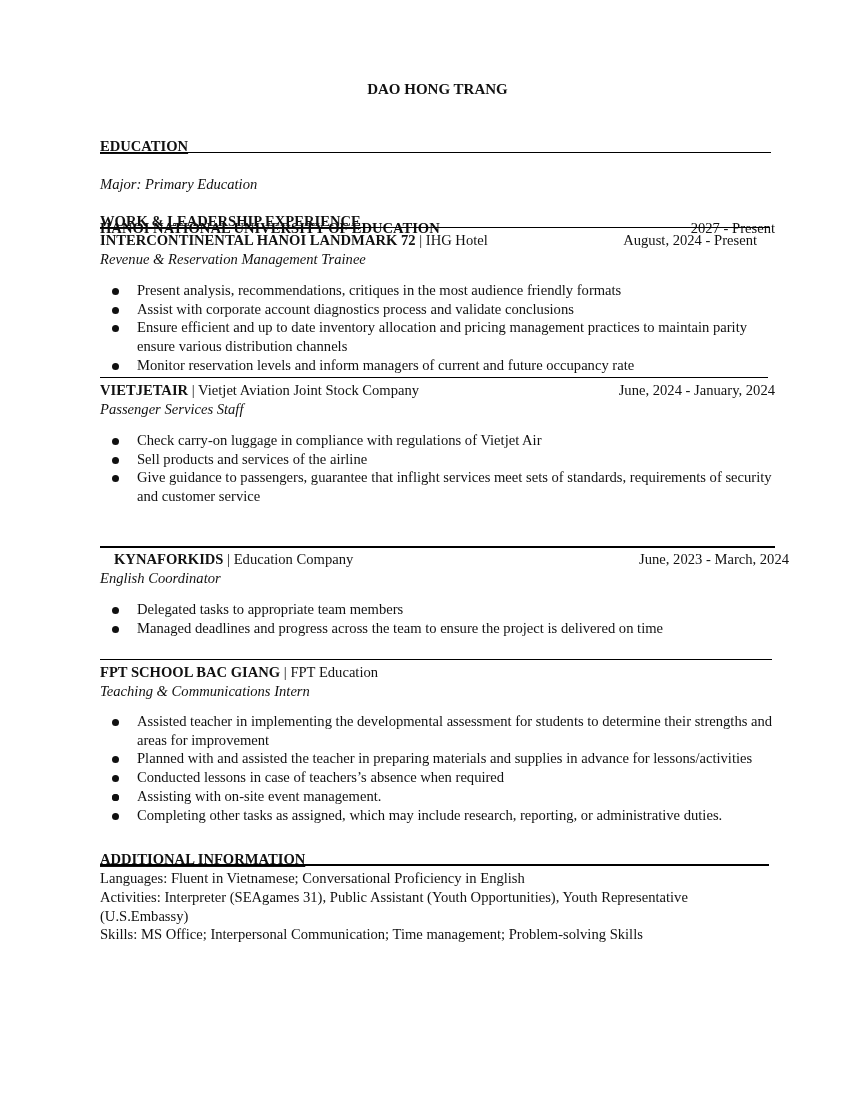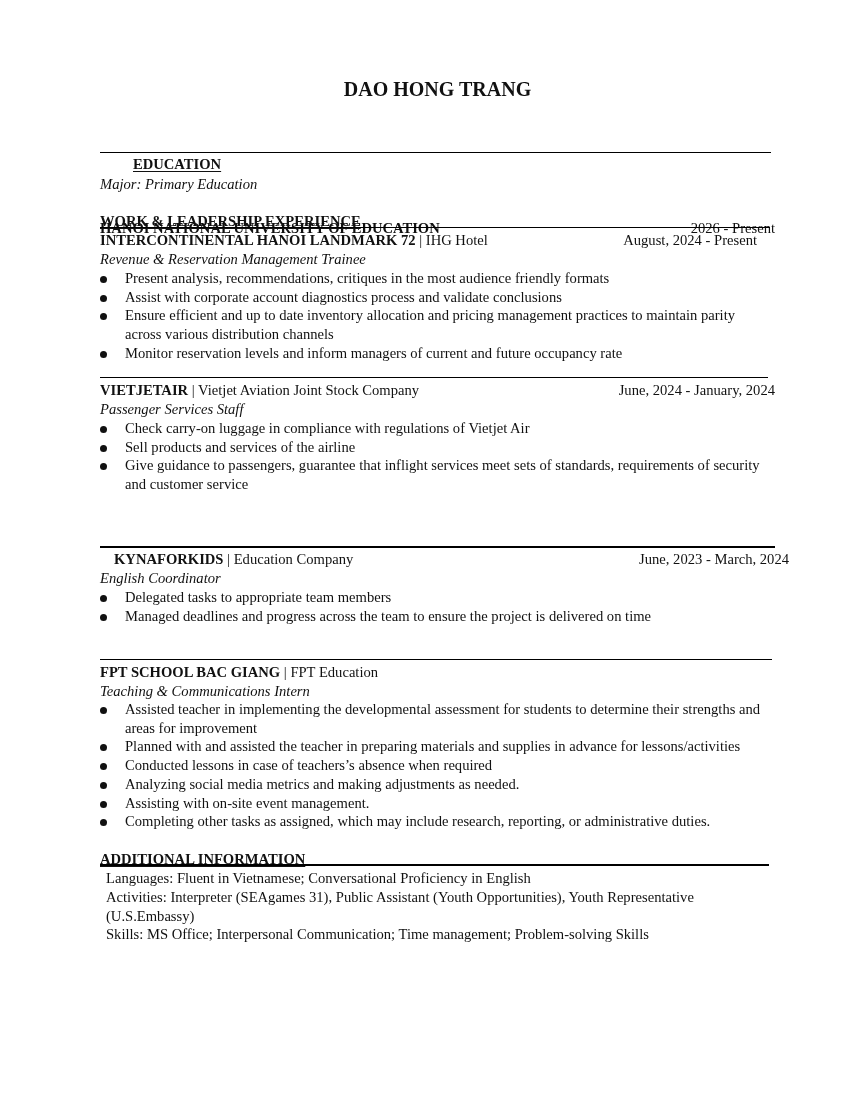--- a/index.html
+++ b/index.html
@@ -4,69 +4,69 @@
   <style>
     html, body { margin: 0; padding: 0; background: #ffffff; }
     body {
       width: 850px; height: 1100px; position: relative; overflow: hidden;
       font-family: "Liberation Serif", serif; color: #111111;
       font-size: 14.6px; line-height: 18.7px;
     }
     .page { position: absolute; left: 100px; top: 0; width: 675px; }
     .name {
       position: absolute; left: 0; top: 80px; width: 675px; text-align: center;
-      font-weight: bold; font-size: 20px; letter-spacing: 0;
+      font-weight: bold; font-size: 15px; letter-spacing: 0;
       transform: translateX(0px);
     }
     .section-head {
       position: absolute; left: 0; font-weight: bold; text-decoration: underline;
       text-underline-offset: 2px;
     }
     .rule { position: absolute; left: 0; height: 1px; background: #000; }
     .rule.thick { height: 2px; }
     .row { position: absolute; left: 0; width: 675px; height: 19px; }
     .row .left { position: absolute; left: 0; top: 0; white-space: nowrap; }
     .row .right { position: absolute; right: 0; top: 0; white-space: nowrap; }
     .bold { font-weight: bold; }
     .italic { font-style: italic; position: absolute; left: 0; white-space: nowrap; }
-    ul.bullets { position: absolute; left: 0; margin: 0; padding: 0; list-style: none; width: 675px; }
+    ul.bullets { position: absolute; left: 0; margin: 12px; padding: 0; list-style: none; width: 675px; }
     ul.bullets li { position: relative; padding-left: 25px; }
     ul.bullets li .dot {
       position: absolute; left: 0px; top: 7px; width: 7px; height: 7px;
       border-radius: 50%; background: #111;
     }
-    .plain { position: absolute; left: 0; width: 660px; margin-left: 6px; }
+    .plain { position: absolute; left: 0; width: 660px; }
   </style>
 </head>
 <body>
 
 <div class="page">
 
   <div class="name">DAO HONG TRANG</div>
 
-  <div class="section-head" style="top:155px;margin-left:33px;">EDUCATION</div>
+  <div class="section-head" style="top:137px;">EDUCATION</div>
   <div class="rule" style="top:152px; width:671px;"></div>
   <div class="row" style="top:171px;margin-top:48px;">
     <span class="left bold">HANOI NATIONAL UNIVERSITY OF EDUCATION</span>
-    <span class="right">2026 - Present</span>
+    <span class="right">2027 - Present</span>
   </div>
   <div class="italic" style="top:175px;">Major: Primary Education</div>
 
   <div class="section-head" style="top:212px;">WORK &amp; LEADERSHIP EXPERIENCE</div>
   <div class="rule" style="top:227px; width:670px;"></div>
 
   <div class="row" style="top:231px;">
     <span class="left"><span class="bold">INTERCONTINENTAL HANOI LANDMARK 72</span><span> | </span><span>IHG Hotel</span></span>
     <span class="right" style="right:18px;">August, 2024 - Present</span>
   </div>
   <div class="italic" style="top:250px;">Revenue &amp; Reservation Management Trainee</div>
   <ul class="bullets" style="top:269px;">
     <li><span class="dot"></span><span>Present analysis, recommendations, critiques in the most audience friendly formats</span></li>
     <li><span class="dot"></span><span>Assist with corporate account diagnostics process and validate conclusions</span></li>
-    <li><span class="dot"></span><span>Ensure efficient and up to date inventory allocation and pricing management practices to maintain parity across various distribution channels</span></li>
+    <li><span class="dot"></span><span>Ensure efficient and up to date inventory allocation and pricing management practices to maintain parity ensure various distribution channels</span></li>
     <li><span class="dot"></span><span>Monitor reservation levels and inform managers of current and future occupancy rate</span></li>
   </ul>
 
   <div class="rule" style="top:377px; width:668px;"></div>
   <div class="row" style="top:381px;">
     <span class="left"><span class="bold">VIETJETAIR</span><span> | </span><span>Vietjet Aviation Joint Stock Company</span></span>
     <span class="right">June, 2024 - January, 2024</span>
   </div>
   <div class="italic" style="top:400px;font-style:italic;">Passenger Services Staff</div>
   <ul class="bullets" style="top:419px;">
@@ -88,21 +88,21 @@
 
   <div class="rule" style="top:659px; width:672px;"></div>
   <div class="row" style="top:663px;">
     <span class="left"><span class="bold">FPT SCHOOL BAC GIANG</span><span> | </span><span>FPT Education</span></span>
   </div>
   <div class="italic" style="top:682px;">Teaching &amp; Communications Intern</div>
   <ul class="bullets" style="top:700px;">
     <li><span class="dot"></span><span>Assisted teacher in implementing the developmental assessment for students to determine their strengths and areas for improvement</span></li>
     <li><span class="dot"></span><span>Planned with and assisted the teacher in preparing materials and supplies in advance for lessons/activities</span></li>
     <li><span class="dot"></span><span>Conducted lessons in case of teachers’s absence when required</span></li>
-    <li><span class="dot"></span><span>Analyzing social media metrics and making adjustments as needed.</span></li>
+    <li><span class="dot"></span></li>
     <li><span class="dot"></span><span>Assisting with on-site event management.</span></li>
     <li><span class="dot"></span><span>Completing other tasks as assigned, which may include research, reporting, or administrative duties.</span></li>
   </ul>
 
   <div class="section-head" style="top:850px;">ADDITIONAL INFORMATION</div>
   <div class="rule thick" style="top:864px; width:669px;"></div>
   <div class="plain" style="top:869px;">Languages: Fluent in Vietnamese; Conversational Proficiency in English</div>
   <div class="plain" style="top:888px; width:640px;">Activities: Interpreter (SEAgames 31), Public Assistant (Youth Opportunities), Youth Representative (U.S.Embassy)</div>
   <div class="plain" style="top:925px;">Skills: MS Office; Interpersonal Communication; Time management; Problem-solving Skills</div>
 

